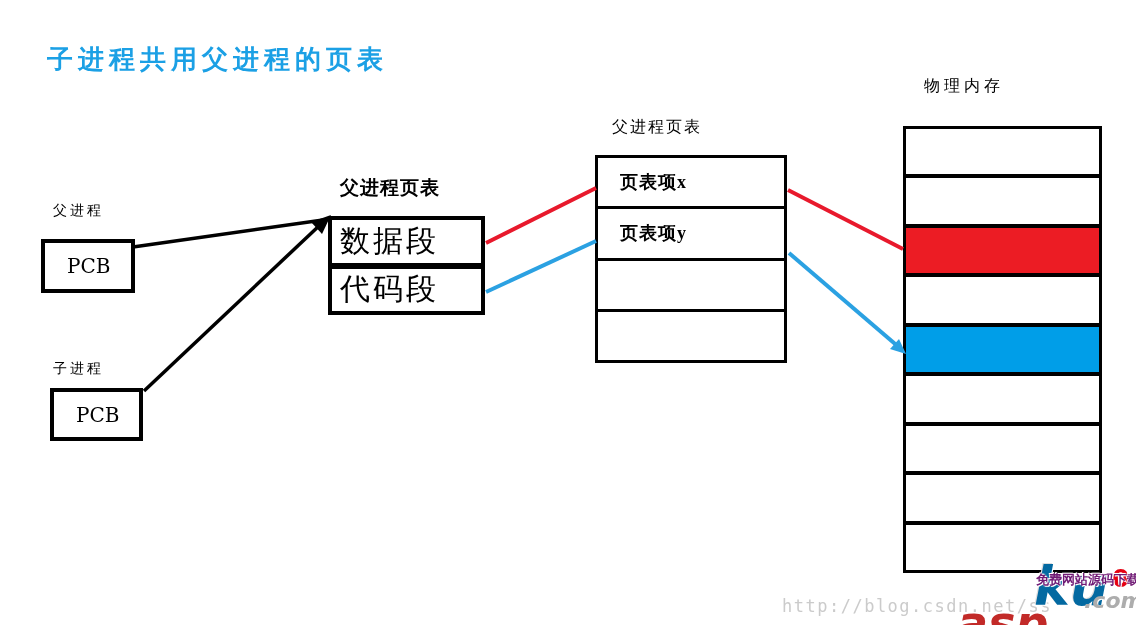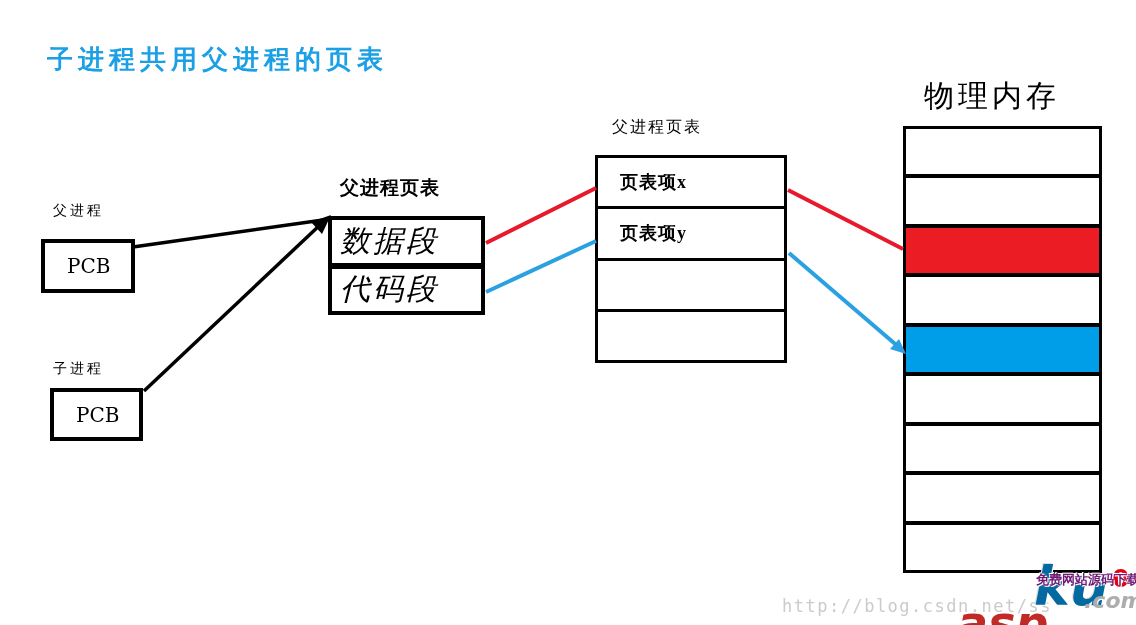--- a/index.html
+++ b/index.html
@@ -15,31 +15,31 @@
 
   .proc-label{font-size:14px;letter-spacing:3px;white-space:nowrap;}
   .pcb-box{
     border:4px solid #000;background:#fff;
     display:flex;align-items:center;box-sizing:border-box;
   }
   .pcb-box span{font-size:20px;padding-left:22px;}
 
   .vm-label{font-size:19px;font-weight:bold;letter-spacing:1px;white-space:nowrap;}
   .vm-box{border:4px solid #000;background:#fff;box-sizing:border-box;display:flex;flex-direction:column;}
-  .vm-row{flex:1;display:flex;align-items:center;box-sizing:border-box;font-style:italic;}
+  .vm-row{flex:1;display:flex;align-items:center;box-sizing:border-box;}
   .vm-row:first-child{border-bottom:6px solid #000;}
   .vm-row span{font-size:30px;letter-spacing:3px;padding-left:8px;white-space:nowrap;}
 
   .table-label{font-size:16px;letter-spacing:2px;white-space:nowrap;}
   .pt-box{border:3px solid #000;background:#fff;box-sizing:border-box;display:flex;flex-direction:column;}
   .pt-row{flex:1;display:flex;align-items:center;box-sizing:border-box;border-bottom:3px solid #000;background:#fff;font-family:Liberation Serif, serif;}
   .pt-row:last-child{border-bottom:none;}
   .pt-row span{font-size:18px;font-weight:600;padding-left:22px;letter-spacing:1px;white-space:nowrap;}
 
-  .pm-label{font-size:30px;letter-spacing:4px;white-space:nowrap;}
+  .pm-label{font-size:16px;letter-spacing:4px;white-space:nowrap;}
   .pm-box{border:3px solid #000;background:#fff;box-sizing:border-box;display:flex;flex-direction:column;}
   .pm-row{flex:1;border-bottom:4px solid #000;box-sizing:border-box;background:#fff;}
   .pm-row:last-child{border-bottom:none;}
 
   svg.overlay{position:absolute;left:0;top:0;width:1136px;height:625px;pointer-events:none;}
 
   .wm-url{
     font-family:"DejaVu Sans Mono","Liberation Mono",monospace;
     font-size:17px;letter-spacing:1.5px;color:#cbcbcb;white-space:nowrap;
   }

